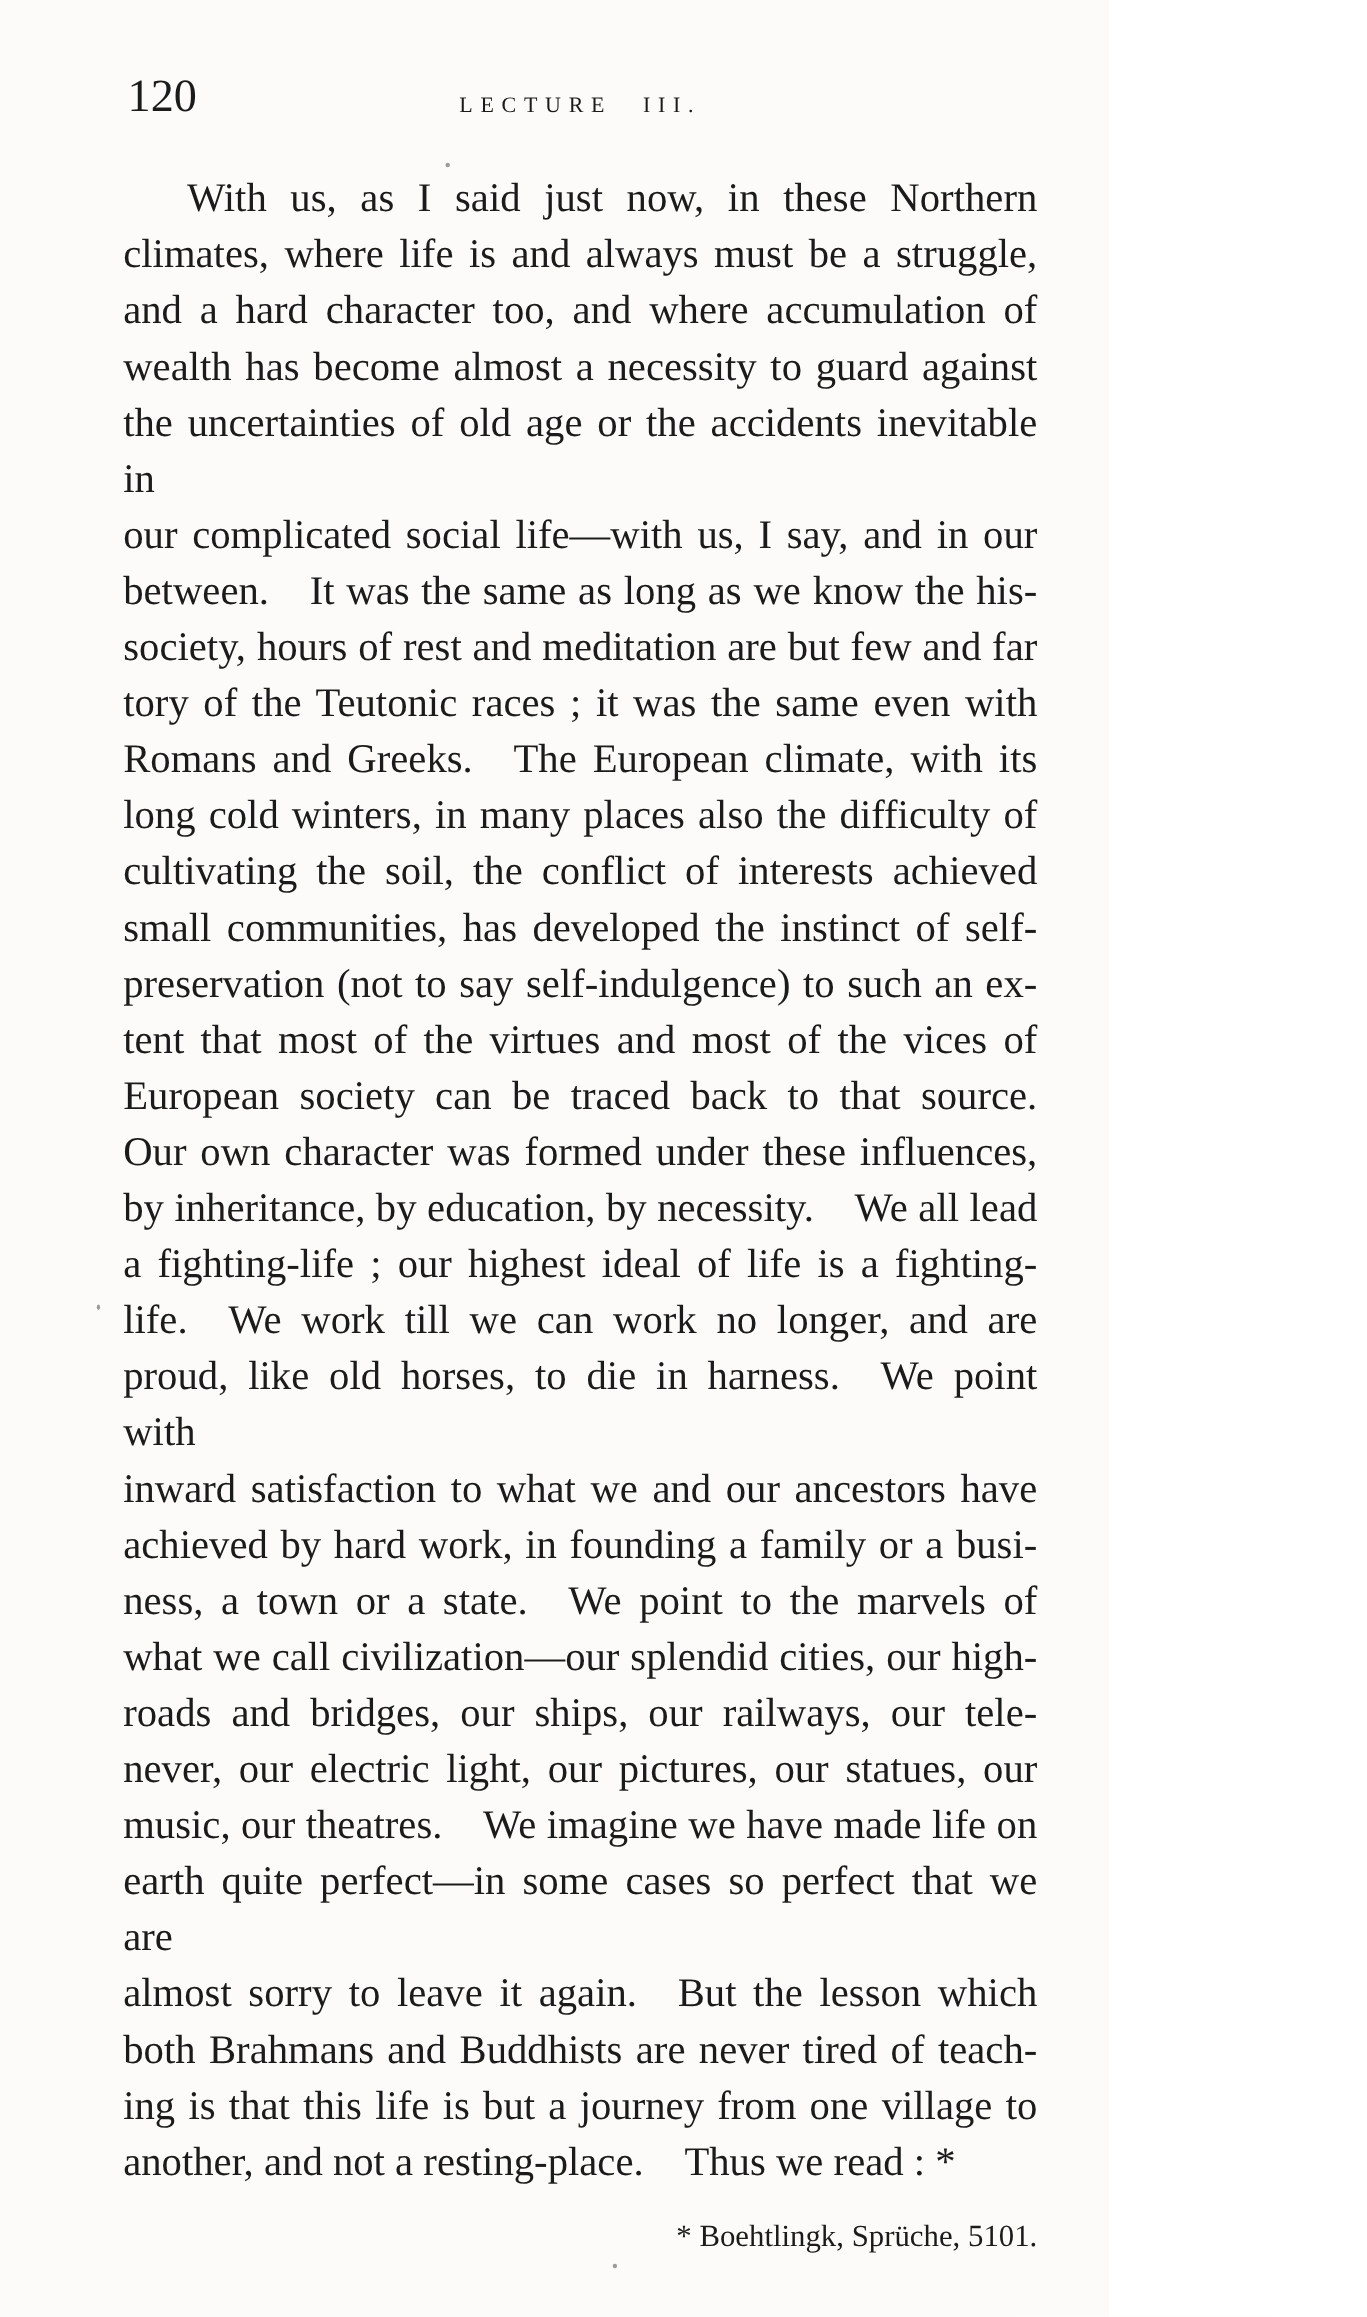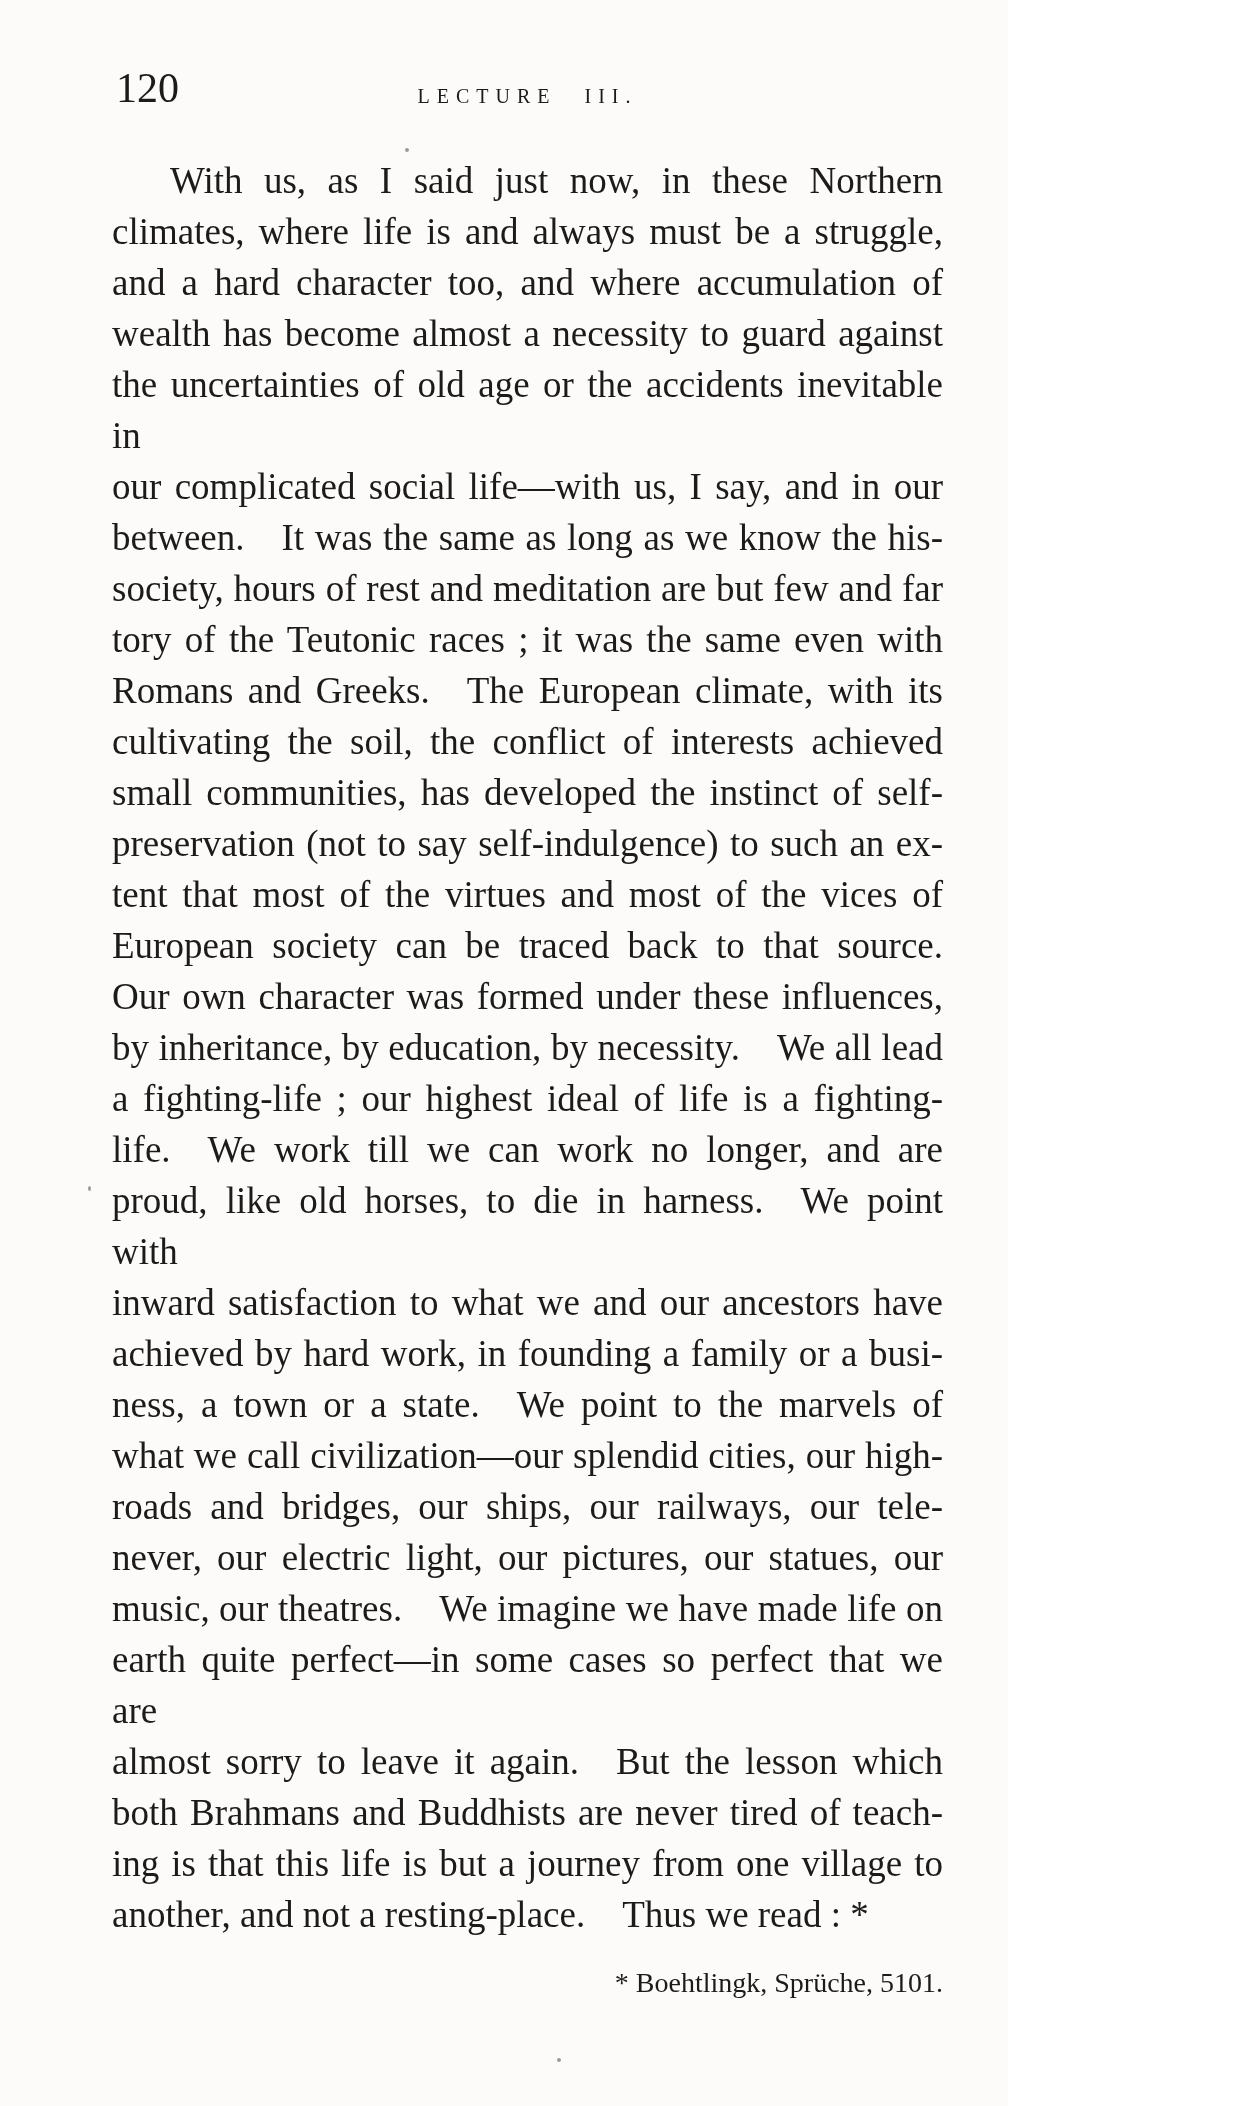--- a/index.html
+++ b/index.html
@@ -76,20 +76,21 @@
     <div class="line">With us, as I said just now, in these Northern</div>
         <div class="line">climates, where life is and always must be a struggle,</div>
         <div class="line">and a hard character too, and where accumulation of</div>
         <div class="line">wealth has become almost a necessity to guard against</div>
         <div class="line">the uncertainties of old age or the accidents inevitable in</div>
         <div class="line">our complicated social life—with us, I say, and in our</div>
         <div class="line">between. It was the same as long as we know the his-</div>
         <div class="line">society, hours of rest and meditation are but few and far</div>
         <div class="line">tory of the Teutonic races ; it was the same even with</div>
         <div class="line">Romans and Greeks. The European climate, with its</div>
+        <div class="line">long cold winters, in many places also the difficulty of</div>
         <div class="line">cultivating the soil, the conflict of interests achieved</div>
         <div class="line">small communities, has developed the instinct of self-</div>
         <div class="line">preservation (not to say self-indulgence) to such an ex-</div>
         <div class="line">tent that most of the virtues and most of the vices of</div>
         <div class="line">European society can be traced back to that source.</div>
         <div class="line">Our own character was formed under these influences,</div>
         <div class="line">by inheritance, by education, by necessity. We all lead</div>
         <div class="line">a fighting-life ; our highest ideal of life is a fighting-</div>
         <div class="line">life. We work till we can work no longer, and are</div>
         <div class="line">proud, like old horses, to die in harness. We point with</div>

